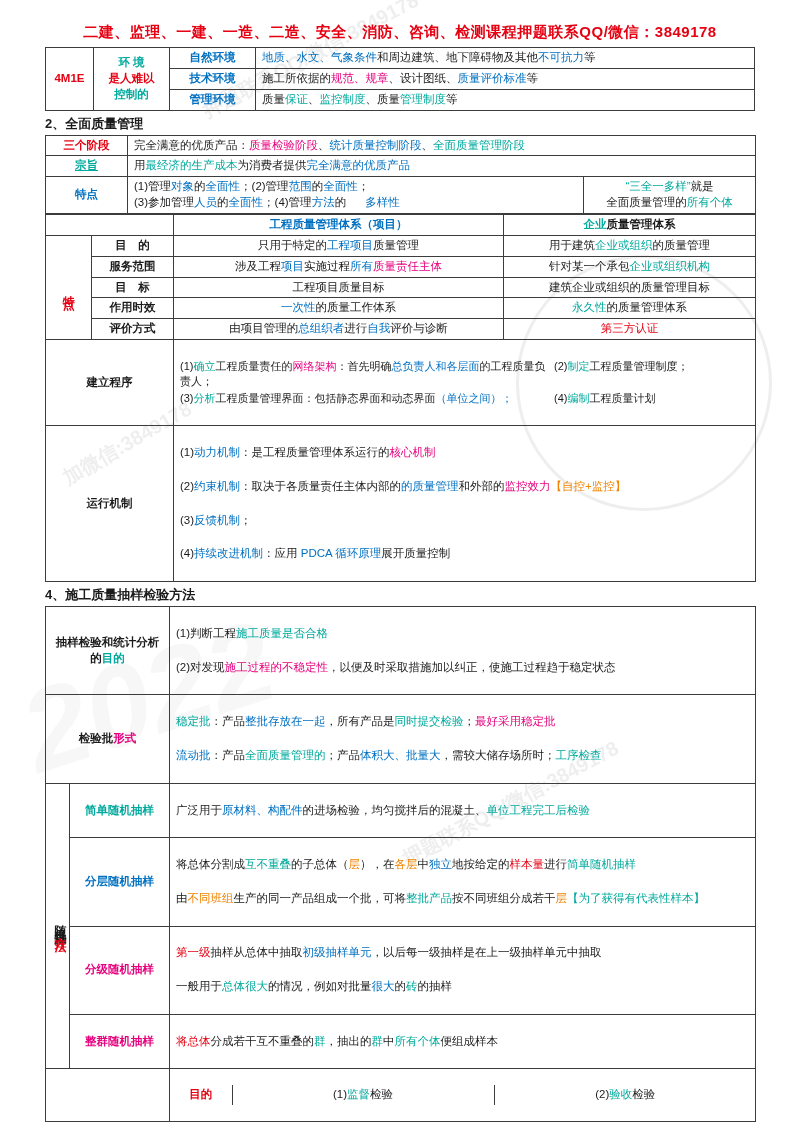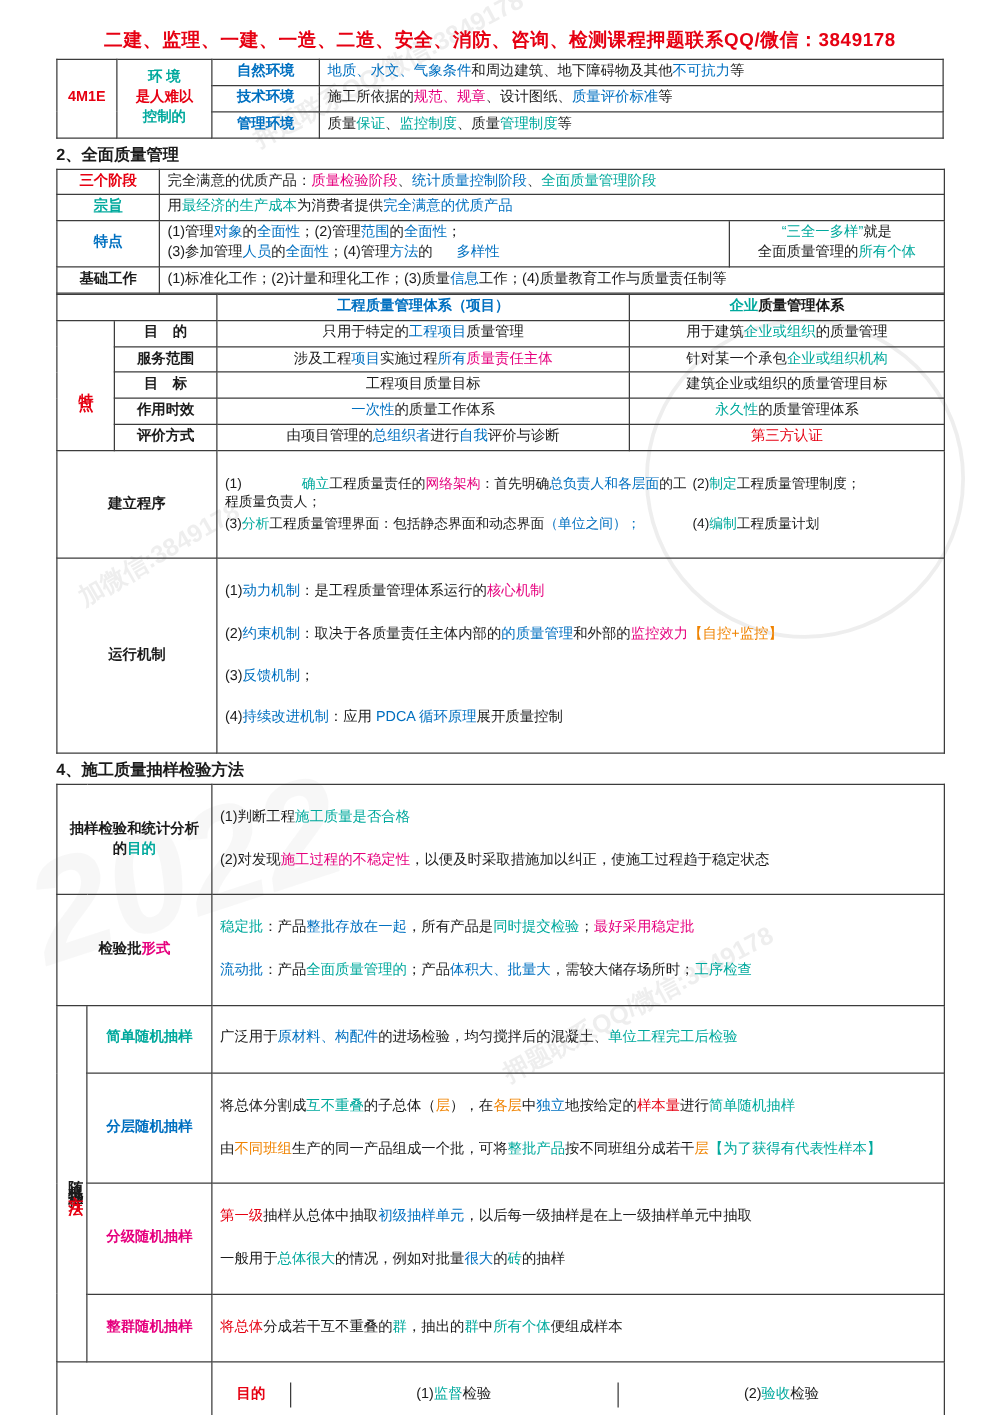--- a/index.html
+++ b/index.html
@@ -91,24 +91,20 @@
         <td class="lb"><span style="color: rgb(0, 169, 157); text-decoration: underline;">宗旨</span></td>
         <td colspan="2"><span>用</span><span style="color: rgb(0, 169, 157);">最经济的生产成本</span><span>为消费者提供</span><span style="color: rgb(0, 112, 192);">完全满意的优质产品</span></td>
       </tr>
       <tr>
         <td class="lb"><span style="color: rgb(0, 112, 192);">特点</span></td>
         <td><span>(1)管理</span><span style="color: rgb(0, 112, 192);">对象</span><span>的</span><span style="color: rgb(0, 112, 192);">全面性</span><span>；(2)管理</span><span style="color: rgb(0, 112, 192);">范围</span><span>的</span><span style="color: rgb(0, 112, 192);">全面性</span><span>；
 (3)参加管理</span><span style="color: rgb(0, 112, 192);">人员</span><span>的</span><span style="color: rgb(0, 112, 192);">全面性</span><span>；(4)管理</span><span style="color: rgb(0, 112, 192);">方法</span><span>的</span><span style="color: rgb(0, 112, 192); margin-left: 19px;">多样性</span></td>
         <td class="cc"><span style="color: rgb(0, 169, 157);">“三全一多样”</span><span>就是
 全面质量管理的</span><span style="color: rgb(0, 169, 157);">所有个体</span></td>
       </tr>
-      <tr>
-        <td class="lb"><span>基础工作</span></td>
-        <td colspan="2"><span>(1)标准化工作；(2)计量和理化工作；(3)质量</span><span style="color: rgb(0, 112, 192);">信息</span><span>工作；(4)质量教育工作与质量责任制等</span></td>
-      </tr>
     </tbody>
       </table>
 
     <table>
       <colgroup>
           <col style="width:46px">
           <col style="width:82px">
           <col style="width:330px">
           <col style="width:252px">
         </colgroup>
@@ -141,21 +137,21 @@
       </tr>
       <tr>
         <td class="lb"><span>评价方式</span></td>
         <td class="cc"><span>由项目管理的</span><span style="color: rgb(0, 112, 192);">总组织者</span><span>进行</span><span style="color: rgb(0, 112, 192);">自我</span><span>评价与诊断</span></td>
         <td class="cc"><span style="color: rgb(230, 0, 18);">第三方认证</span></td>
       </tr>
       <tr>
         <td colspan="2" class="lb"><span>建立程序</span></td>
         <td colspan="2">
           <div class="grid2">
-            <div class="line"><span>(1)</span><span style="color: rgb(0, 169, 157); padding-left: 48px;">确立</span><span>工程质量责任的</span><span style="color: rgb(230, 0, 126);">网络架构</span><span>：首先明确</span><span style="color: rgb(0, 112, 192);">总负责人和各层面</span><span>的工程质量负责人；</span></div>
+            <div class="line"><span>(1)</span><span style="color: rgb(0, 169, 157);">确立</span><span>工程质量责任的</span><span style="color: rgb(230, 0, 126);">网络架构</span><span>：首先明确</span><span style="color: rgb(0, 112, 192);">总负责人和各层面</span><span>的工程质量负责人；</span></div>
             <div class="line"><span>(2)</span><span style="color: rgb(0, 169, 157);">制定</span><span>工程质量管理制度；</span></div>
             <div class="line"><span>(3)</span><span style="color: rgb(0, 169, 157);">分析</span><span>工程质量管理界面：包括静态界面和动态界面</span><span style="color: rgb(0, 112, 192);">（单位之间）；</span></div>
             <div class="line"><span>(4)</span><span style="color: rgb(0, 169, 157);">编制</span><span>工程质量计划</span></div>
           </div>
         </td>
       </tr>
       <tr>
         <td colspan="2" class="lb"><span>运行机制</span></td>
         <td colspan="2">
           <div class="line"><span>(1)</span><span style="color: rgb(0, 112, 192);">动力机制</span><span>：是工程质量管理体系运行的</span><span style="color: rgb(230, 0, 126);">核心机制</span></div>

